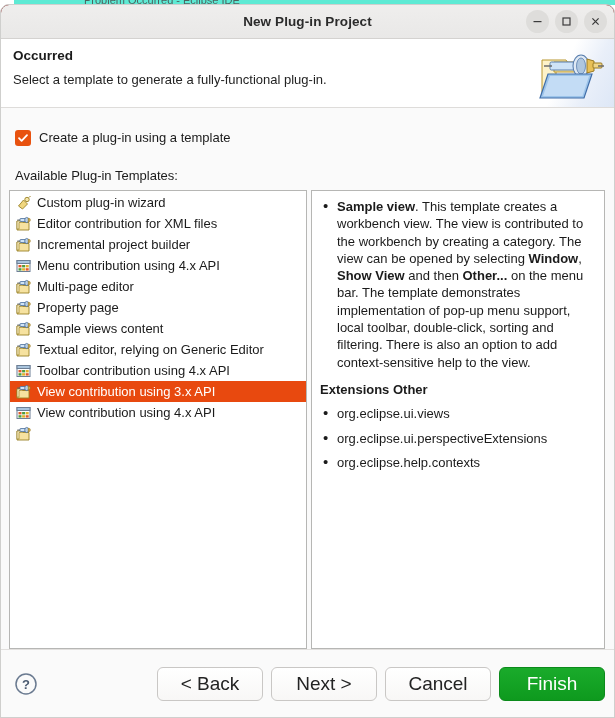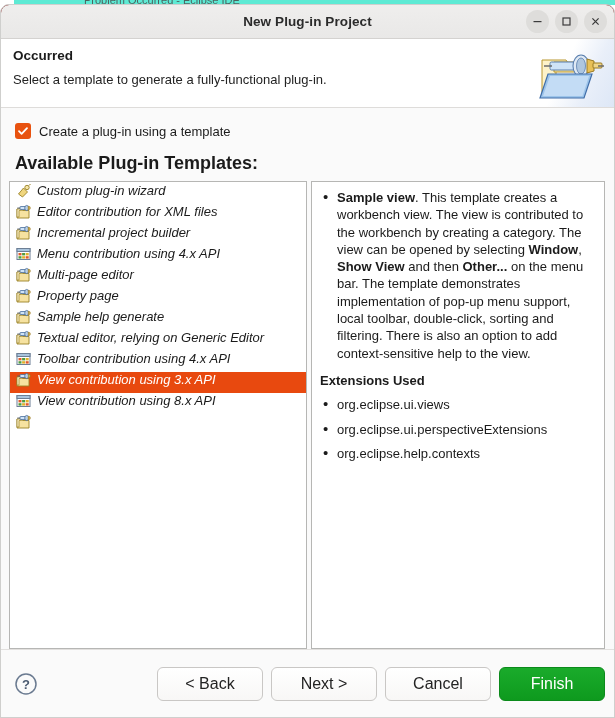--- a/index.html
+++ b/index.html
@@ -124,42 +124,40 @@
     flex: 1;
     background: #fafafa;
     padding: 10px 8px 0 8px;
     display: flex;
     flex-direction: column;
     min-height: 0;
   }
 
   .checkbox-row {
     display: flex;
-    align-items: center;
     gap: 8px;
-    margin: 5px 0 10px 6px;
+    margin: 12px 0 10px 6px;
     cursor: pointer;
   }
   .checkbox {
     width: 16px; height: 16px;
     border-radius: 3px;
     background: #e8520f;
     display: flex;
     align-items: center;
     justify-content: center;
     flex: none;
   }
   .checkbox svg { display: block; }
   .checkbox-label { font-size: 13px; color: #1b1b1b; }
 
   .avail-label {
-    font-size: 18px;
+    font-size: 13px;
     color: #1b1b1b;
-    margin: 4px 0 7px 6px;
-    font-weight: bold;
+    margin: 12px 0 7px 6px;
   }
 
   
   .panes {
     flex: 1;
     display: flex;
     gap: 4px;
     min-height: 0;
     padding: 0 1px 0 0;
   }
@@ -180,28 +178,27 @@
     overflow: hidden;
     font-size: 13px;
     line-height: 17.3px;
     color: #1b1b1b;
   }
 
   
   .list-row {
     height: 21px;
     display: flex;
-    align-items: flex-start;
+    align-items: center;
     gap: 5px;
     padding-left: 5px;
     font-size: 13px;
     color: #1b1b1b;
     cursor: default;
     white-space: nowrap;
-    font-style: italic;
   }
   .list-row.selected {
     background: #e8490f;
     color: #ffffff;
   }
   .row-icon { width: 17px; height: 16px; flex: none; display: block; }
 
   
   .desc-intro { margin-bottom: 10px; }
   .bullet-list { list-style: none; margin: 0 0 10px 0; padding: 0; }
@@ -260,21 +257,21 @@
     display: flex;
     align-items: center;
     gap: 8px;
   }
   .btn {
     min-width: 106px;
     height: 34px;
     border: 1px solid #c9c7c5;
     border-radius: 6px;
     background: linear-gradient(#ffffff, #f8f7f6);
-    font-size: 16px;
+    font-size: 19px;
     font-family: "Liberation Sans", sans-serif;
     color: #232323;
     cursor: pointer;
     display: flex;
     align-items: center;
     justify-content: center;
   }
   .btn.primary {
     background: linear-gradient(#1aab2b, #0e9a1e);
     border: 1px solid #0b8a1b;
@@ -419,21 +416,21 @@
           </div>
           <div class="list-row">
             <svg class="row-icon" viewBox="0 0 16 16">
               <path d="M1.5 5 L1.5 14 L13.5 14 L13.5 6.5 L7 6.5 L6 5 Z" fill="#f6e2a0" stroke="#9a8126" stroke-width=".9"></path>
               <path d="M1.5 5 L1.5 13 L3.5 13 L3.5 6.5 L6 6.5 L5.2 5 Z" fill="#fdf2c9" stroke="#9a8126" stroke-width=".7"></path>
               <rect x="4.5" y="2.5" width="6" height="3" rx=".6" fill="#cfe3f7" stroke="#4a6f9c" stroke-width=".8"></rect>
               <line x1="1.8" y1="4" x2="4.6" y2="4" stroke="#55616e" stroke-width=".9"></line>
               <ellipse cx="11.2" cy="4" rx="2" ry="2.6" fill="#b9cfe6" stroke="#4a6f9c" stroke-width=".8"></ellipse>
               <path d="M12.8 2.2 L14.6 2.9 L14.6 5.1 L12.8 5.8 Z" fill="#e8c058" stroke="#9a7a22" stroke-width=".7"></path>
             </svg>
-            <span>Sample help generate</span>
+            <span>Sample views content</span>
           </div>
           <div class="list-row">
             <svg class="row-icon" viewBox="0 0 16 16">
               <path d="M1.5 5 L1.5 14 L13.5 14 L13.5 6.5 L7 6.5 L6 5 Z" fill="#f6e2a0" stroke="#9a8126" stroke-width=".9"></path>
               <path d="M1.5 5 L1.5 13 L3.5 13 L3.5 6.5 L6 6.5 L5.2 5 Z" fill="#fdf2c9" stroke="#9a8126" stroke-width=".7"></path>
               <rect x="4.5" y="2.5" width="6" height="3" rx=".6" fill="#cfe3f7" stroke="#4a6f9c" stroke-width=".8"></rect>
               <line x1="1.8" y1="4" x2="4.6" y2="4" stroke="#55616e" stroke-width=".9"></line>
               <ellipse cx="11.2" cy="4" rx="2" ry="2.6" fill="#b9cfe6" stroke="#4a6f9c" stroke-width=".8"></ellipse>
               <path d="M12.8 2.2 L14.6 2.9 L14.6 5.1 L12.8 5.8 Z" fill="#e8c058" stroke="#9a7a22" stroke-width=".7"></path>
             </svg>
@@ -467,41 +464,41 @@
             <svg class="row-icon" viewBox="0 0 16 16">
               <rect x="1.5" y="2.5" width="13" height="11" fill="#ffffff" stroke="#6d7f95" stroke-width="1"></rect>
               <rect x="1.5" y="2.5" width="13" height="3" fill="#a9c4dd" stroke="#6d7f95" stroke-width="1"></rect>
               <rect x="3" y="7" width="3" height="2.4" fill="#e05a2a"></rect>
               <rect x="6.6" y="7" width="3" height="2.4" fill="#4e9c3f"></rect>
               <rect x="10.2" y="7" width="3" height="2.4" fill="#e0b12a"></rect>
               <rect x="3" y="10.2" width="3" height="2.4" fill="#4e9c3f"></rect>
               <rect x="6.6" y="10.2" width="3" height="2.4" fill="#e0b12a"></rect>
               <rect x="10.2" y="10.2" width="3" height="2.4" fill="#e05a2a"></rect>
             </svg>
-            <span>View contribution using 8.x API</span>
+            <span>View contribution using 4.x API</span>
           </div>
           <div class="list-row">
             <svg class="row-icon" viewBox="0 0 16 16">
               <path d="M1.5 5 L1.5 14 L13.5 14 L13.5 6.5 L7 6.5 L6 5 Z" fill="#f6e2a0" stroke="#9a8126" stroke-width=".9"></path>
               <path d="M1.5 5 L1.5 13 L3.5 13 L3.5 6.5 L6 6.5 L5.2 5 Z" fill="#fdf2c9" stroke="#9a8126" stroke-width=".7"></path>
               <rect x="4.5" y="2.5" width="6" height="3" rx=".6" fill="#cfe3f7" stroke="#4a6f9c" stroke-width=".8"></rect>
               <line x1="1.8" y1="4" x2="4.6" y2="4" stroke="#55616e" stroke-width=".9"></line>
               <ellipse cx="11.2" cy="4" rx="2" ry="2.6" fill="#b9cfe6" stroke="#4a6f9c" stroke-width=".8"></ellipse>
               <path d="M12.8 2.2 L14.6 2.9 L14.6 5.1 L12.8 5.8 Z" fill="#e8c058" stroke="#9a7a22" stroke-width=".7"></path>
             </svg>
           </div>
         </div>
 
       <div class="desc-pane">
         <ul class="bullet-list">
           <li>
             <b>Sample view</b><span>. This template creates a workbench view. The view is contributed to the workbench by creating a category. The view can be opened by selecting </span><b>Window</b><span>, </span><b>Show View</b><span> and then </span><b>Other...</b><span> on the menu bar. The template demonstrates implementation of pop-up menu support, local toolbar, double-click, sorting and filtering. There is also an option to add context-sensitive help to the view.</span>
           </li>
         </ul>
-        <div class="desc-heading">Extensions Used</div>
+        <div class="desc-heading">Extensions Other</div>
         <ul class="ext-list" id="ext-list">
             <li>org.eclipse.ui.views</li>
             <li>org.eclipse.ui.perspectiveExtensions</li>
             <li>org.eclipse.help.contexts</li>
           </ul>
       </div>
 
     </div>
   </div>
 

